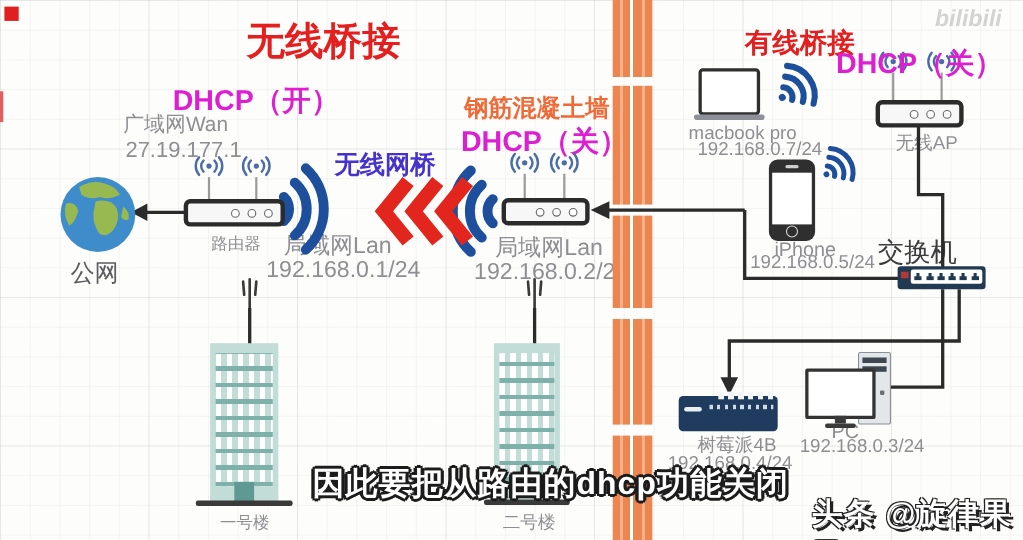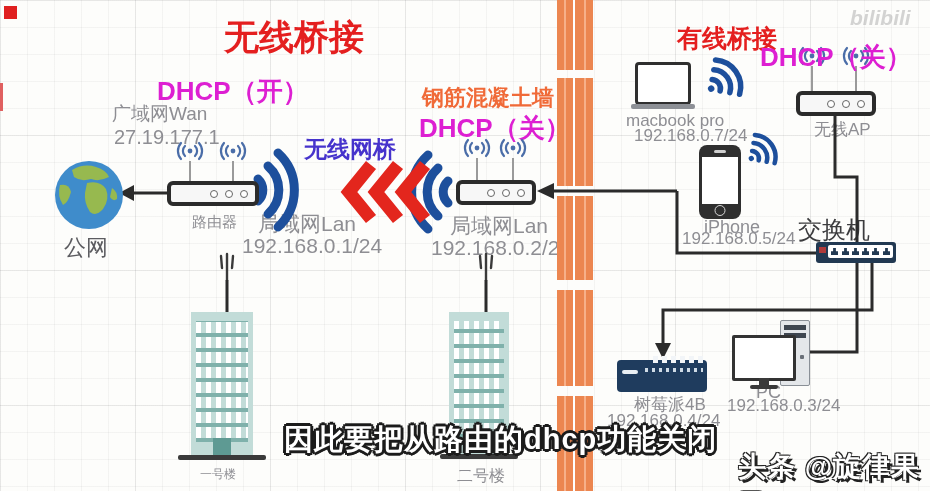--- a/index.html
+++ b/index.html
@@ -190,21 +190,21 @@
       </span>
   </div>
   <div class="lbl" style="left:450px;top:214px;font-size:21px;">局域网Lan</div>
   <div class="lbl" style="left:431px;top:236px;font-size:21px;">192.168.0.2/24</div>
 
   <div class="bld" style="left:191px;top:312px;height:146px;">
     <div class="win"></div>
     <div class="door"></div>
   </div>
   <div class="baseline" style="left:178px;top:455px;width:88px;"></div>
-  <div class="lbl" style="left:200px;top:468px;font-size:12px;">一号楼</div>
+  <div class="lbl" style="left:200px;top:468px;font-size:15px;">一号楼</div>
 
   <div class="bld" style="left:449px;top:312px;width:60px;height:142px;">
     <div class="win"></div>
   </div>
   <div class="baseline" style="left:440px;top:454px;width:78px;"></div>
   <div class="lbl" style="left:457px;top:467px;font-size:16px;">二号楼</div>
 
   <div class="magenta" style="left:760px;top:40px;font-size:26px;z-index:2;">DHCP（关）</div>
 
   <div class="abs" id="laptop" style="left:631px;top:62px;width:64px;height:48px;z-index:3;">

